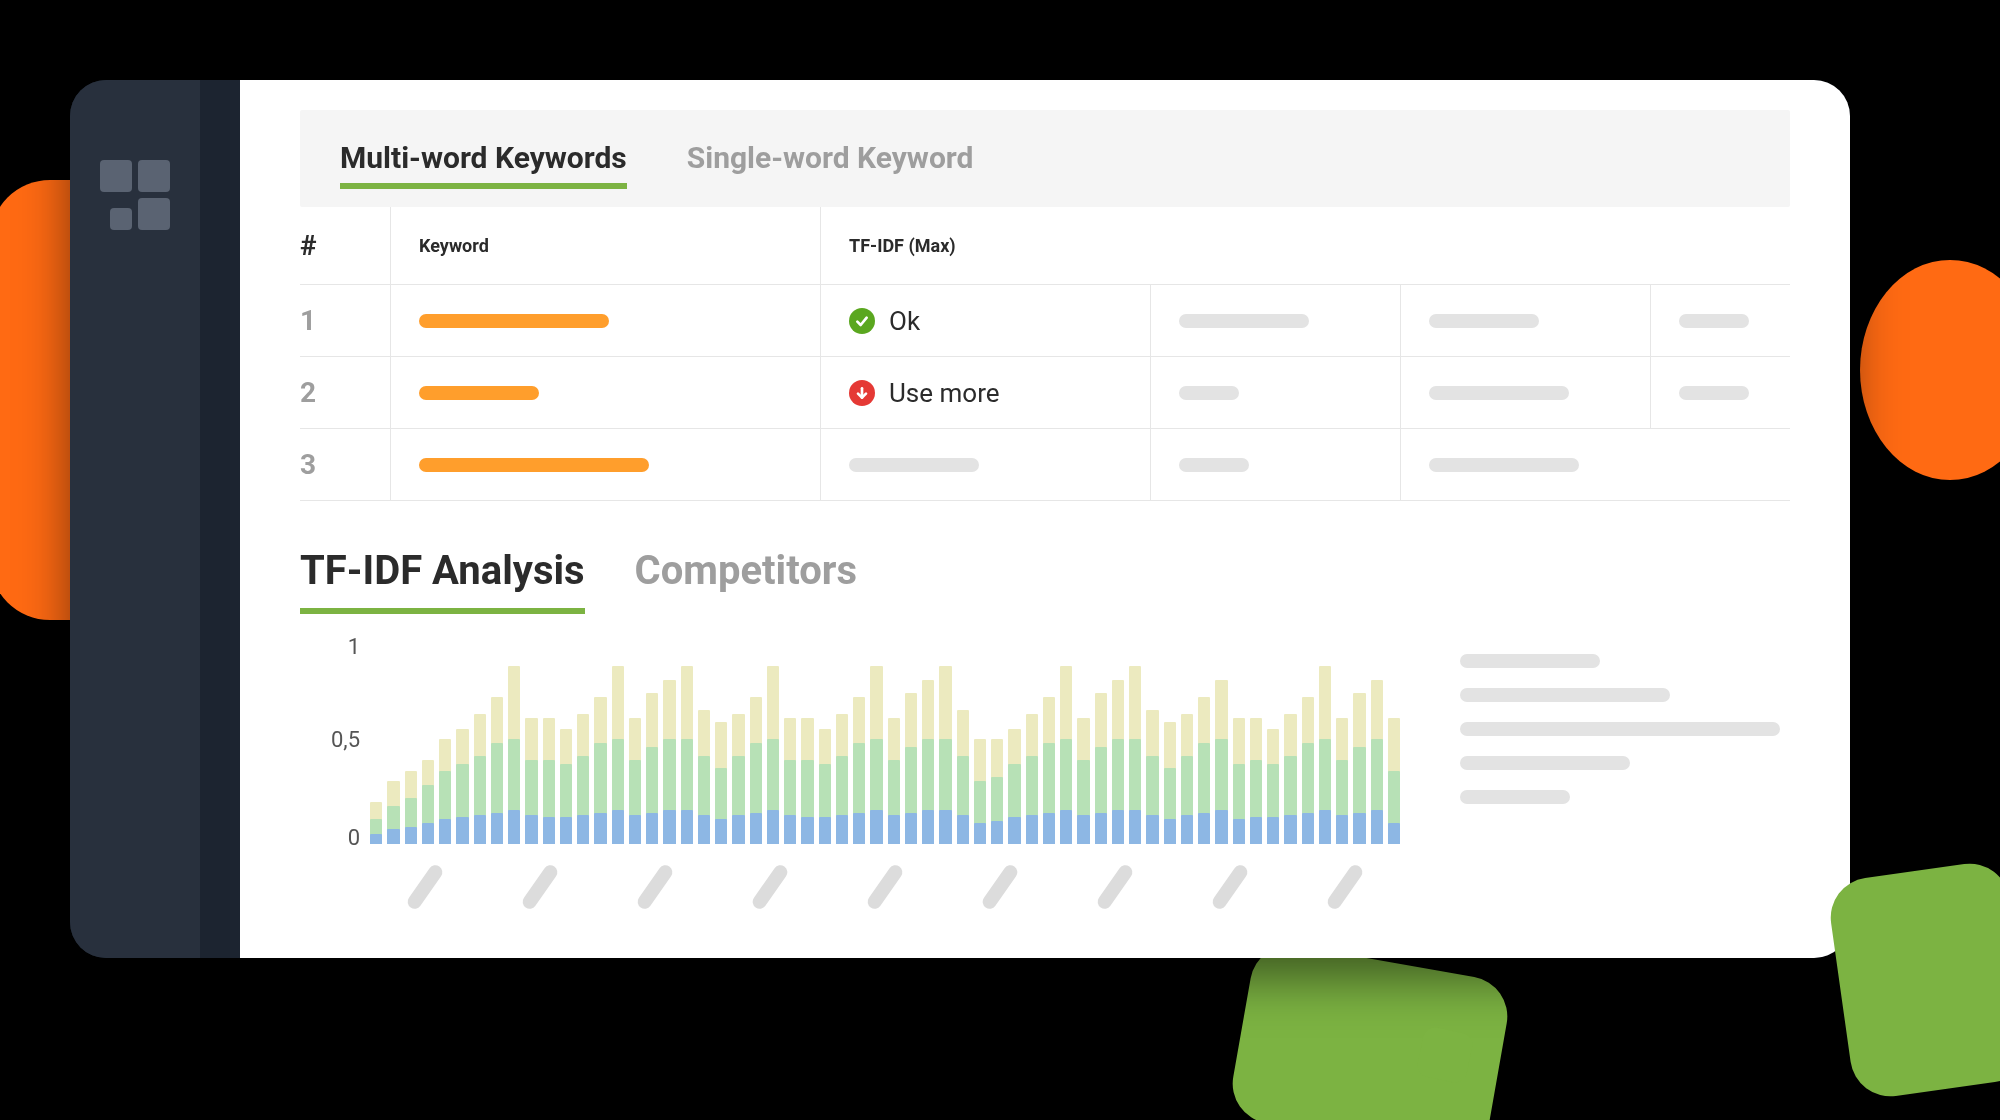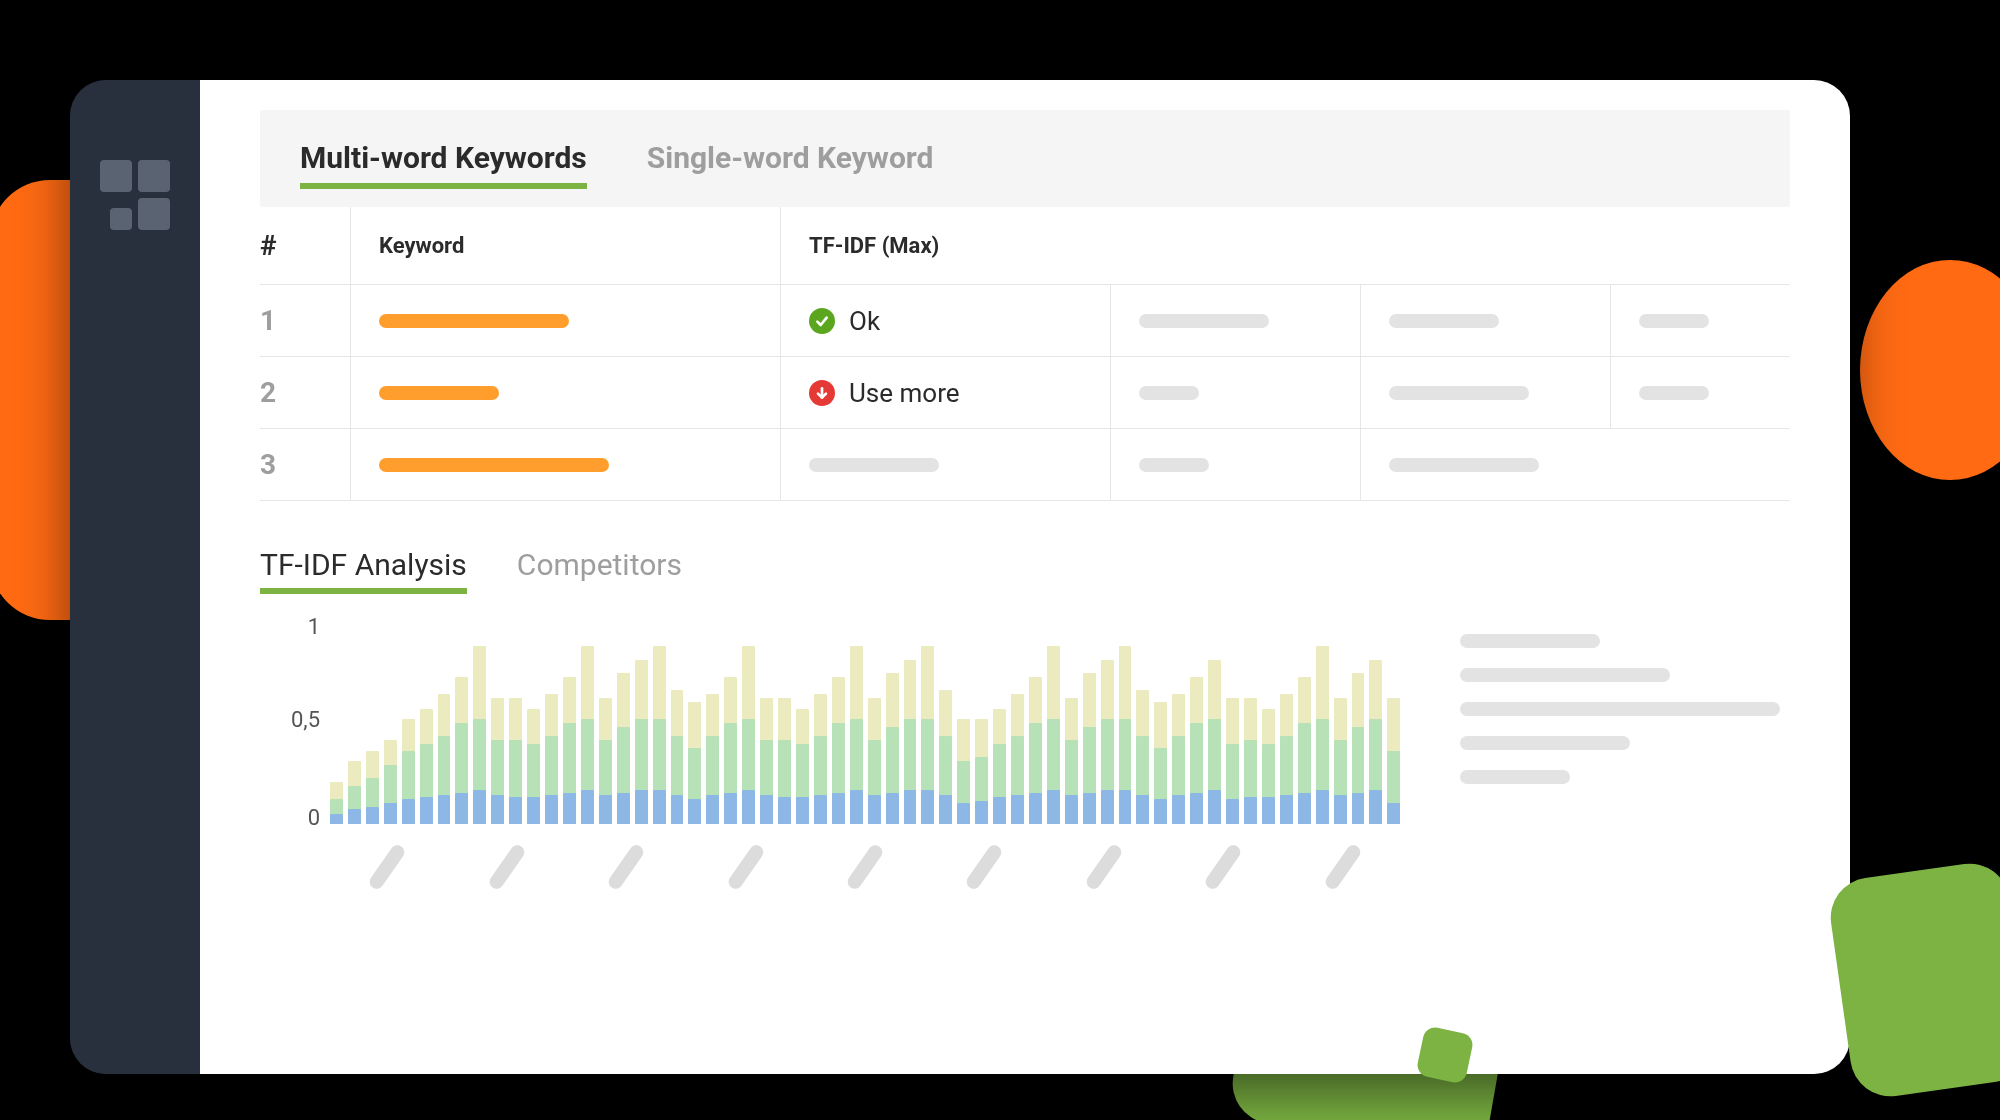--- a/index.html
+++ b/index.html
@@ -65,27 +65,28 @@
     border-radius: 40px;
     transform: rotate(-8deg);
     z-index: 5;
   }
 
   .app-frame {
     position: absolute;
     left: 70px;
     top: 80px;
     width: 1780px;
-    height: 994px;
+    height: 878px;
     background: #1c2430;
     border-radius: 36px;
     box-shadow: 0 20px 50px rgba(0,0,0,0.5);
     overflow: hidden;
     display: flex;
     z-index: 3;
+    gap: 40px;
   }
 
   .sidebar {
     width: 130px;
     background: #28303d;
     padding-top: 80px;
     display: flex;
     flex-direction: column;
     align-items: center;
   }
@@ -142,21 +143,21 @@
     display: grid;
     grid-template-columns: 90px 430px 330px 250px 250px 1fr;
     align-items: center;
     border-bottom: 1px solid #e6e6e6;
     min-height: 72px;
   }
   .kwd-header {
     min-height: 78px;
   }
   .kwd-header .cell {
-    font-size: 22px;
+    font-size: 18px;
     font-weight: 700;
     color: #2b2b2b;
   }
   .kwd-row .cell {
     font-size: 26px;
     color: #2b2b2b;
   }
   .cell.col-keyword, .cell.col-rec, .cell.col-min, .cell.col-max, .cell.col-avg {
     border-left: 1px solid #e6e6e6;
     padding-left: 28px;
@@ -194,24 +195,24 @@
   .rec-icon.down { background: #e53935; }
   .rec-icon.up   { background: #f6a623; }
 
   
   .analysis-tabs {
     display: flex;
     gap: 50px;
     margin-top: 46px;
   }
   .analysis-tab {
-    font-size: 30px;
-    font-weight: 400;
+    font-size: 40px;
+    font-weight: 700;
     color: #9e9e9e;
-    padding-bottom: 6px;
+    padding-bottom: 14px;
     cursor: pointer;
   }
   .analysis-tab.active {
     color: #2b2b2b;
     border-bottom: 6px solid #7cb342;
   }
 
   
   .chart-wrap {
     display: flex;

